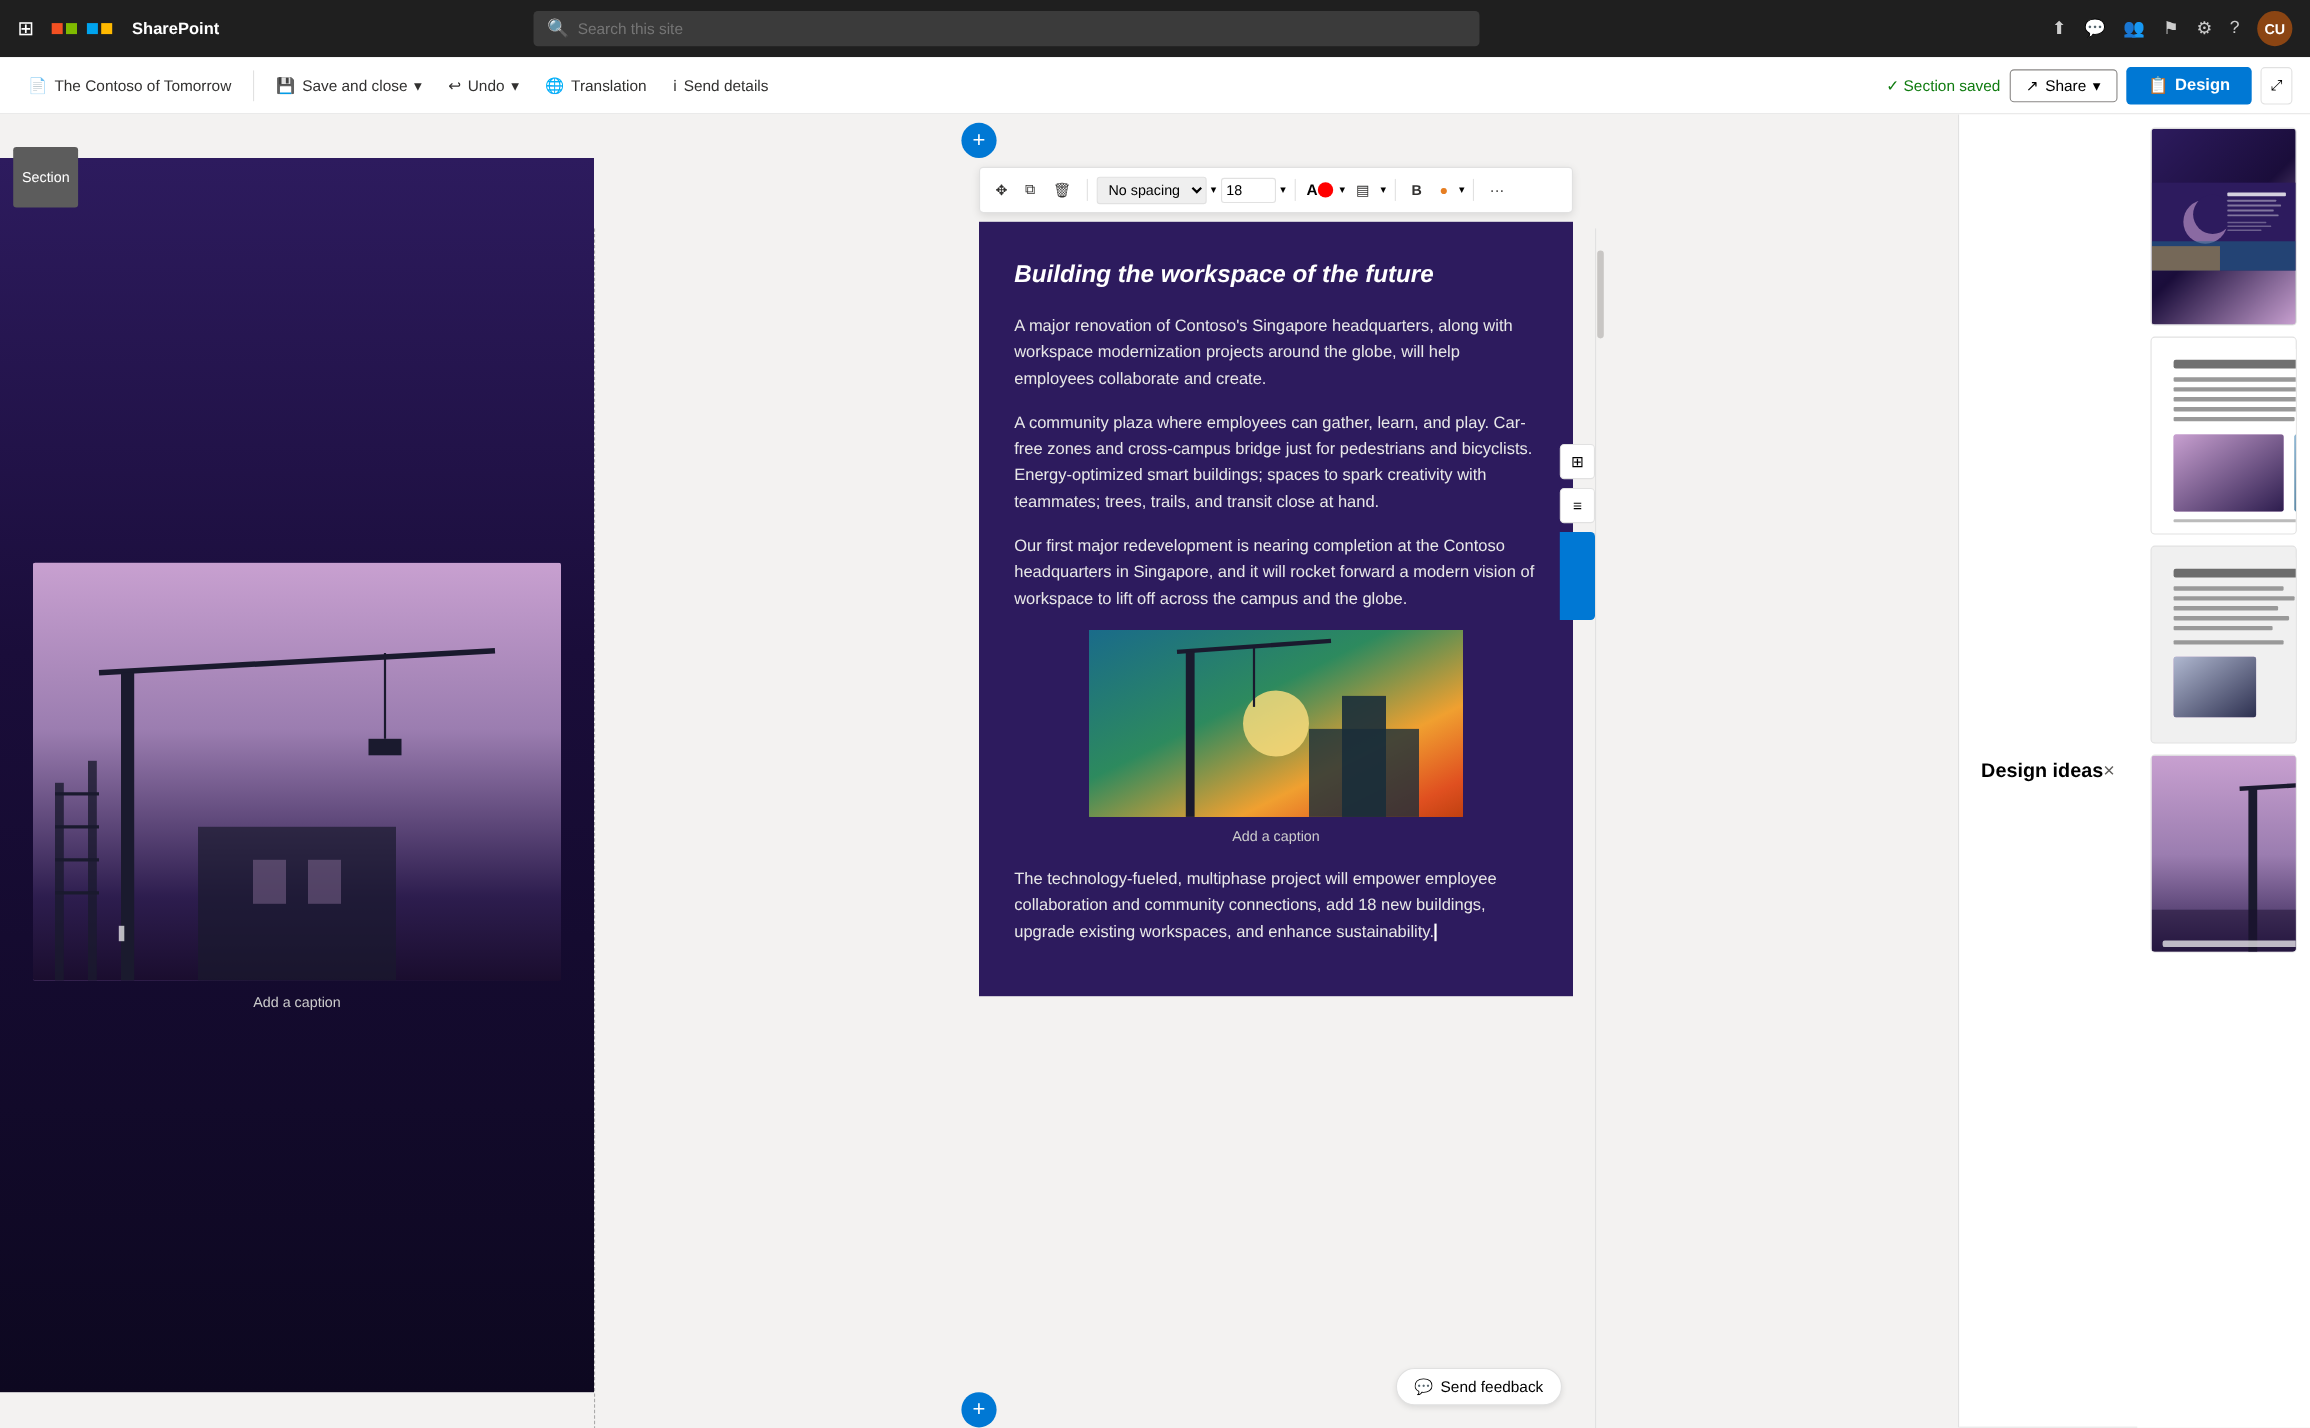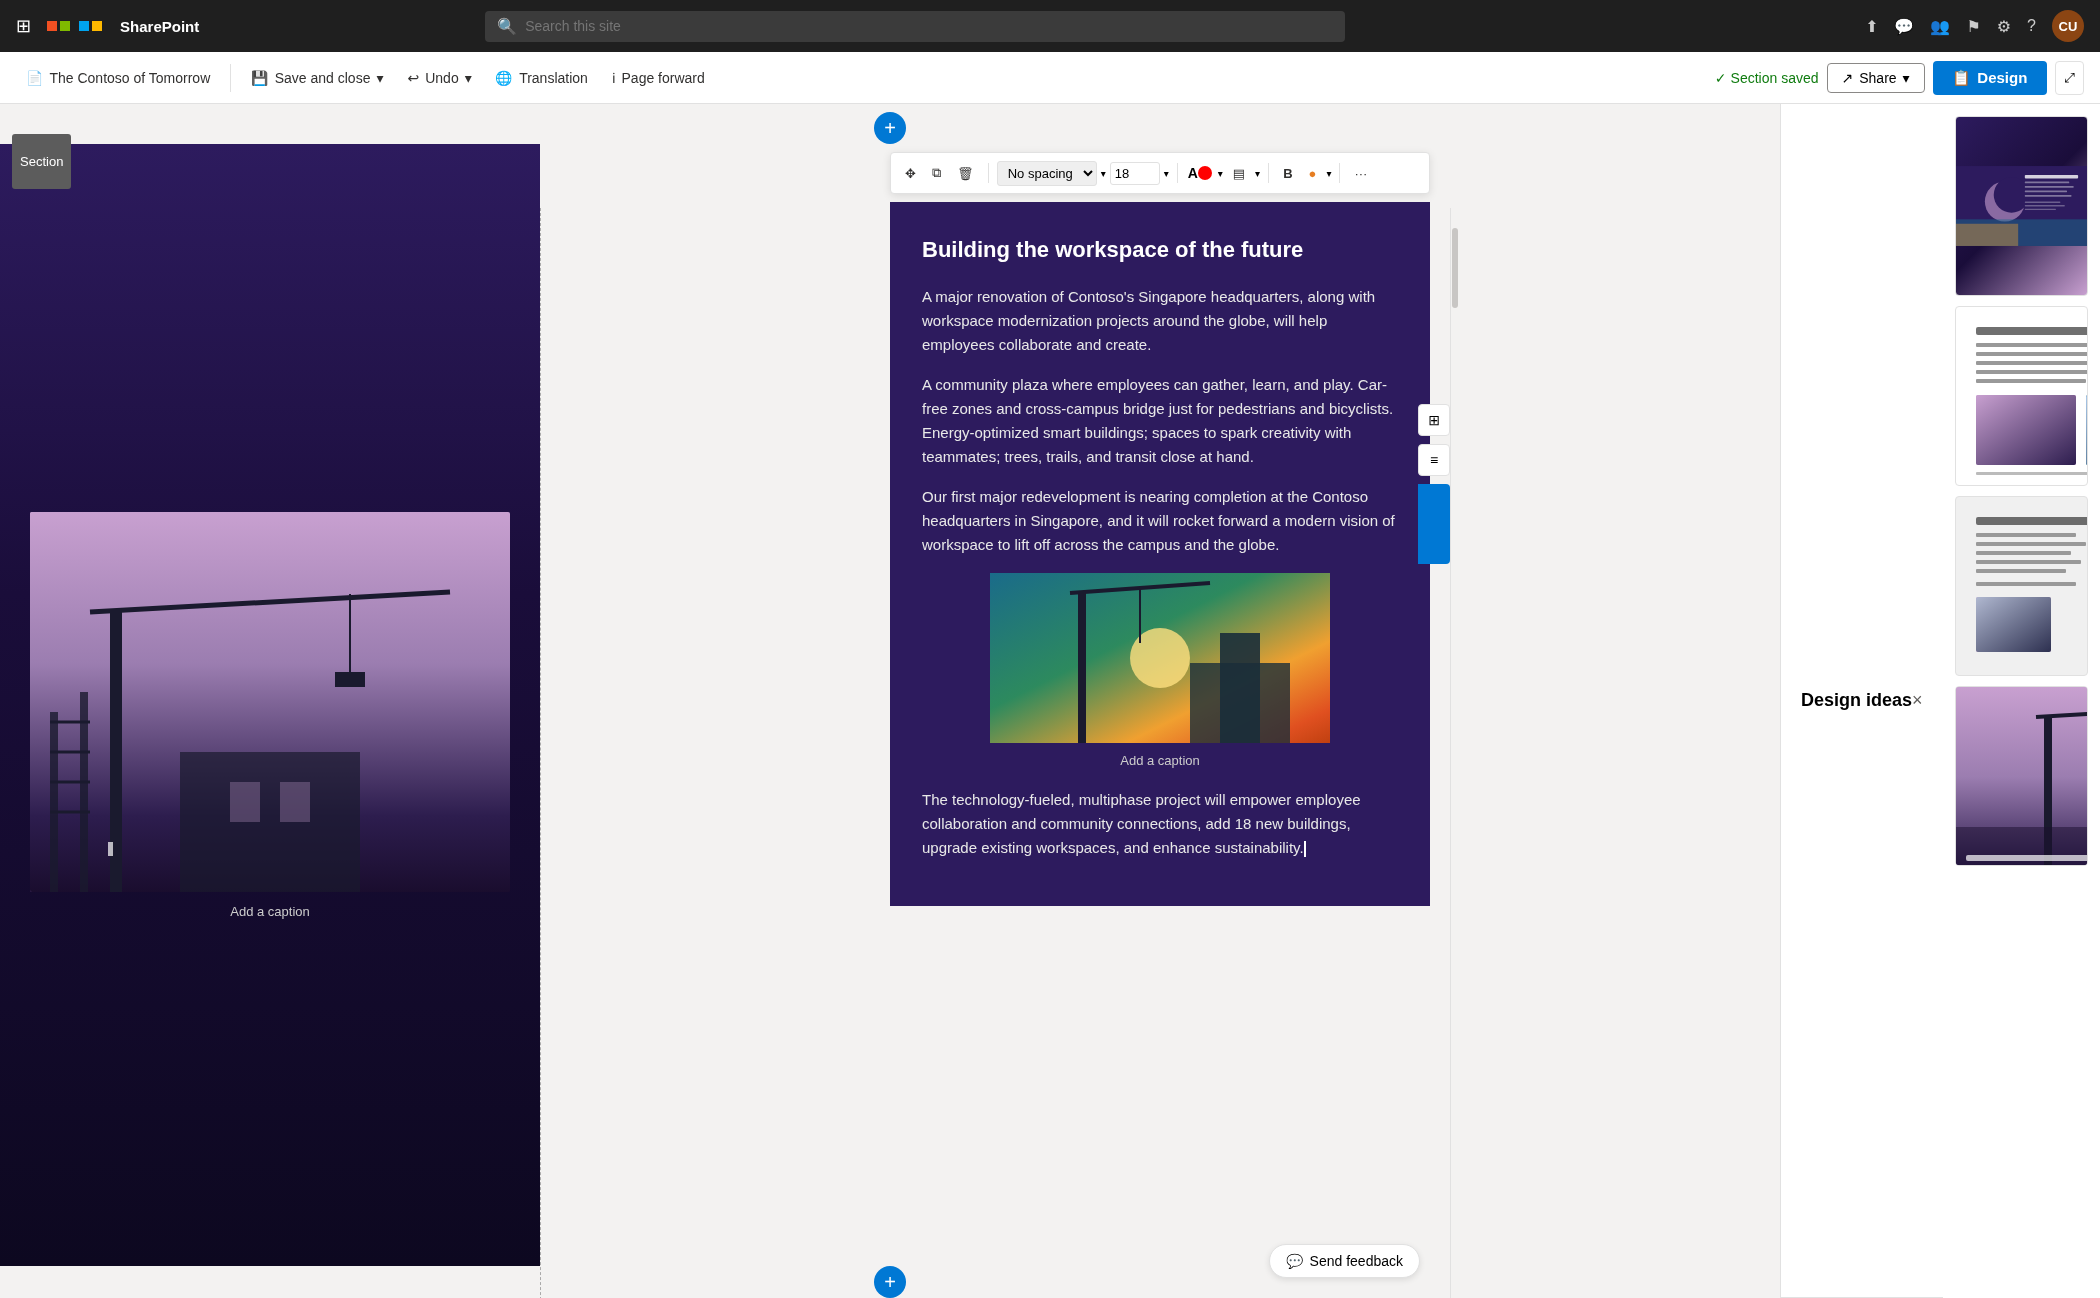--- a/index.html
+++ b/index.html
@@ -119,21 +119,21 @@
     .tf-color-btn { width: 28px; height: 28px; display: flex; align-items: center; justify-content: center; border-radius: 3px; cursor: pointer; }
     .color-a { width: 14px; height: 14px; background: red; border-radius: 50%; display: inline-block; }
 
     .text-editor-content {
       width: 540px; background: #2d1b5e;
       padding: 30px 32px; color: #fff;
       font-size: 15px; line-height: 1.6;
       min-height: 700px;
     }
     .editor-title {
-      font-size: 22px; font-weight: bold; 
+      font-size: 22px; font-weight: bold; font-style: italic;
       margin-bottom: 18px; color: #fff;
     }
     .editor-para { margin-bottom: 16px; color: #e8e8e8; font-size: 15px; }
     .inner-image-container {
       margin: 16px 0;
       display: flex; flex-direction: column; align-items: center;
     }
     .inner-image {
       width: 340px; height: 170px;
       background: linear-gradient(135deg, #1a6b8a 0%, #2d8a5e 30%, #f0a030 60%, #e05020 80%, #c04010 100%);
@@ -265,21 +265,21 @@
     <span>↩</span>
     <span>Undo</span>
     <span>▾</span>
   </div>
   <div class="toolbar-item">
     <span>🌐</span>
     <span>Translation</span>
   </div>
   <div class="toolbar-item">
     <span>ℹ</span>
-    <span>Page forward</span>
+    <span>Send details</span>
   </div>
   <div class="toolbar-right">
     <span class="changes-saved">
       <span>✓</span>
       <span>Section saved</span>
     </span>
     <button class="share-btn">
       <span>↗</span>
       <span>Share</span>
       <span>▾</span>

